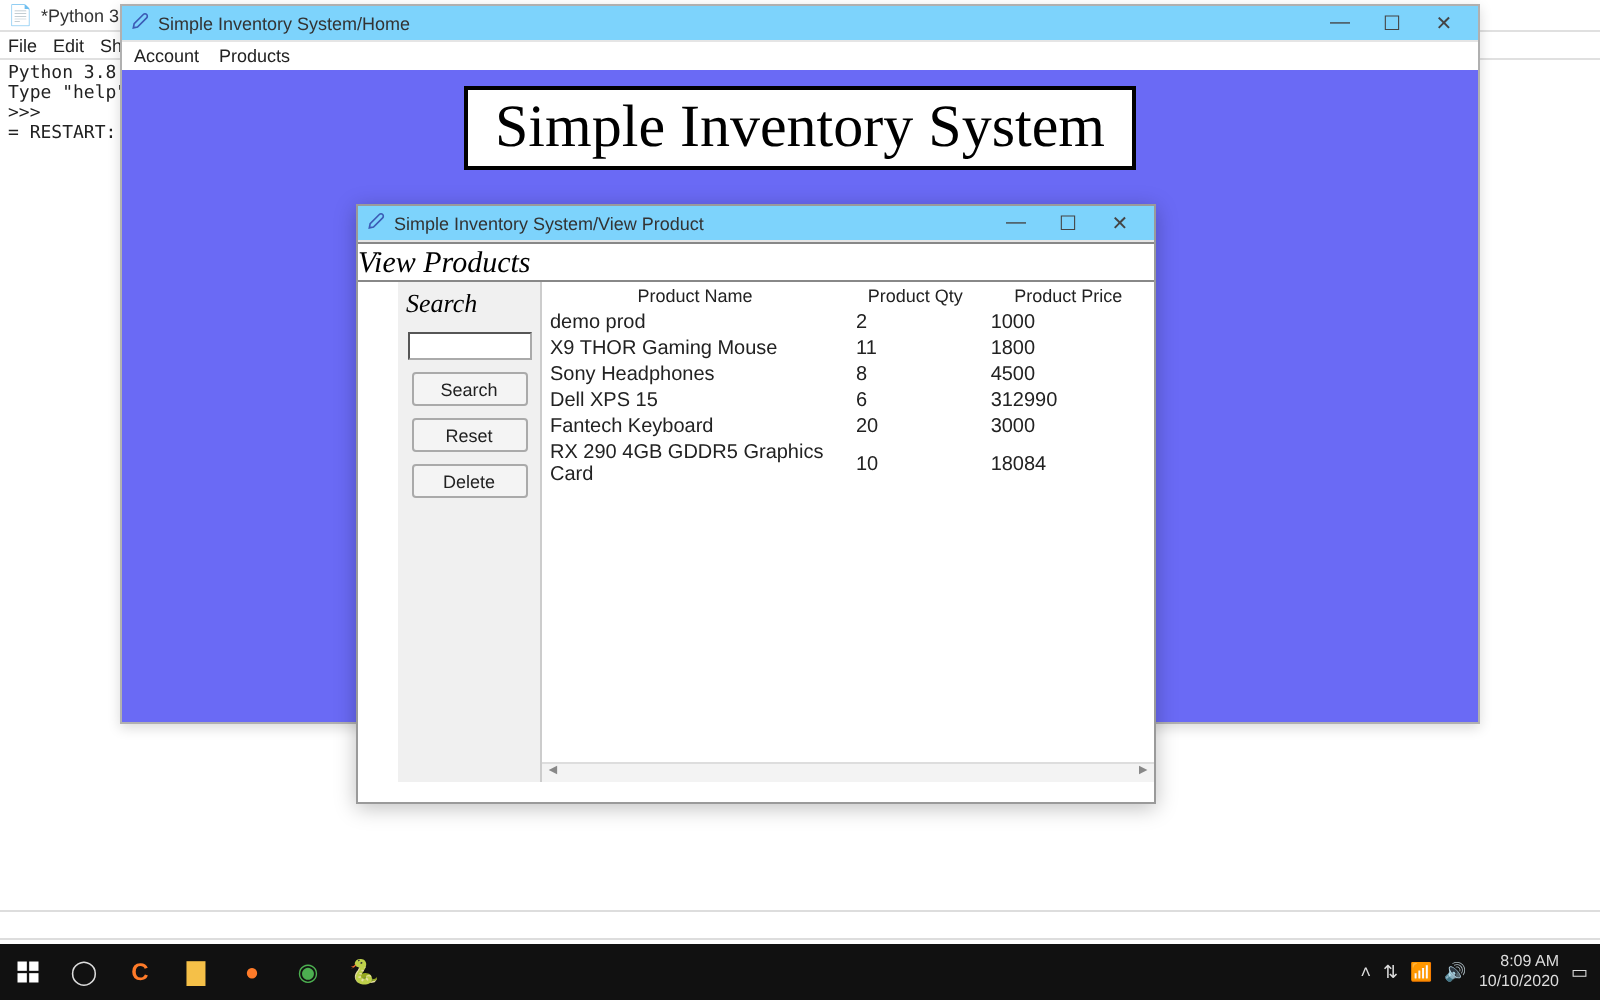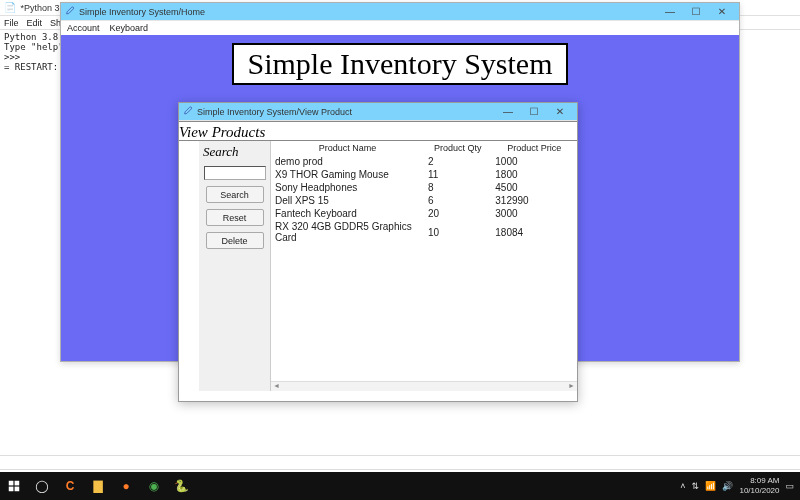--- a/index.html
+++ b/index.html
@@ -135,21 +135,21 @@
           </svg>
       </span>
       <span>Simple Inventory System/Home</span>
       <span class="spacer"></span>
       <span class="win-btn">—</span>
       <span class="win-btn">☐</span>
       <span class="win-btn">✕</span>
     </div>
     <div class="main-menubar">
       <span>Account</span>
-      <span>Keyboard</span>
+      <span>Products</span>
     </div>
     <div class="purple-canvas">
       <div class="banner">Simple Inventory System</div>
     </div>
   </div>
 
   <div class="view-window">
     <div class="win-titlebar">
       <span class="icon">
         <svg class="feather" viewBox="0 0 24 24" fill="none" stroke="#3b5bb5" stroke-width="2">
@@ -200,21 +200,21 @@
                 <td>Dell XPS 15</td>
                 <td>6</td>
                 <td>312990</td>
               </tr>
               <tr>
                 <td>Fantech Keyboard</td>
                 <td>20</td>
                 <td>3000</td>
               </tr>
               <tr>
-                <td>RX 320 4GB GDDR5 Graphics Card</td>
+                <td>RX 290 4GB GDDR5 Graphics Card</td>
                 <td>10</td>
                 <td>18084</td>
               </tr>
             </tbody>
         </table>
         <div class="vp-scroll-x"></div>
       </div>
     </div>
   </div>
 

